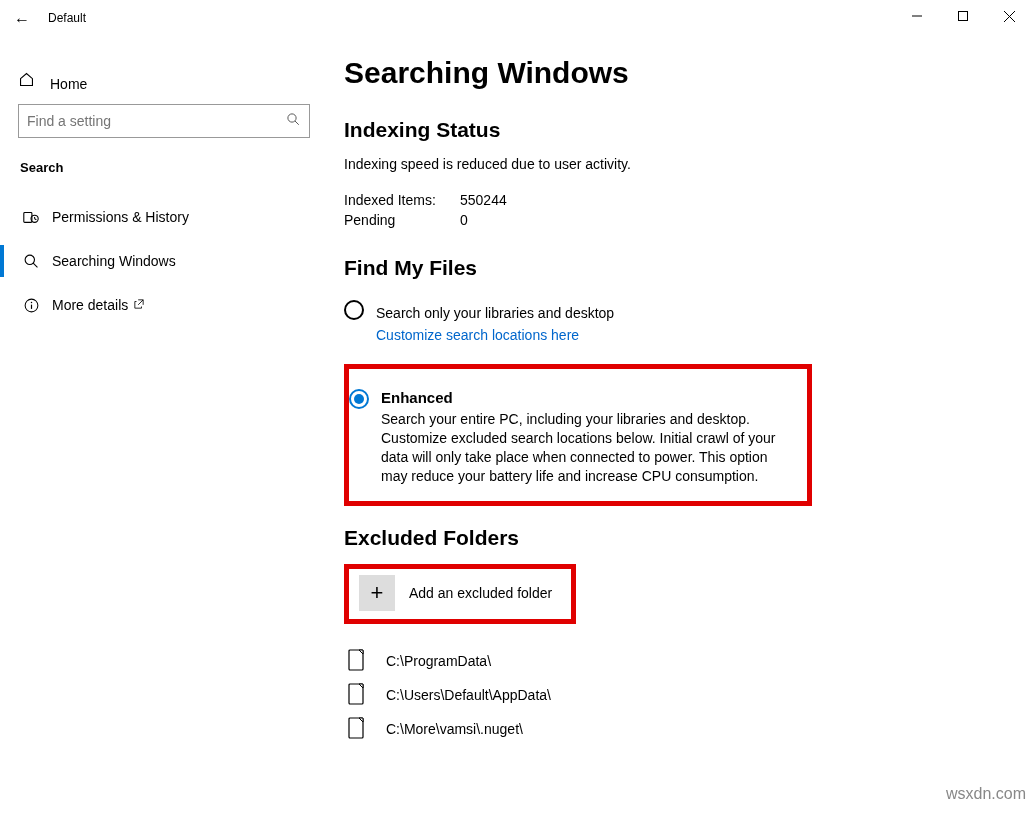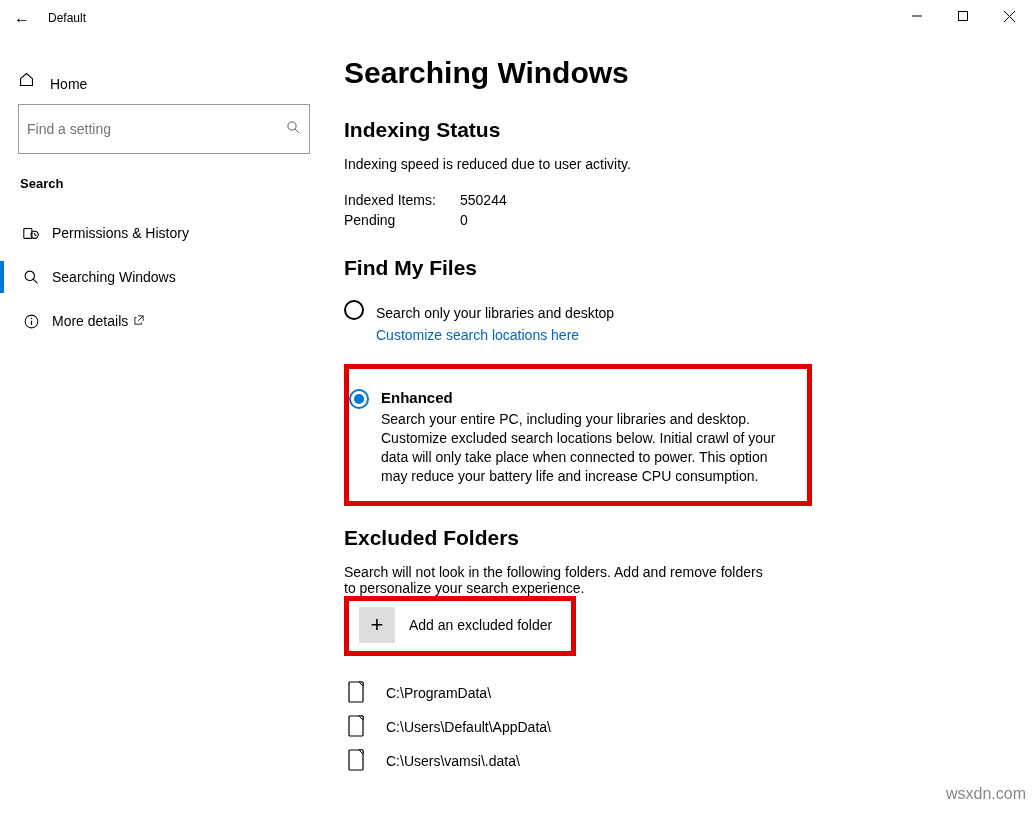--- a/index.html
+++ b/index.html
@@ -7,21 +7,21 @@
   .titlebar { height: 36px; display: flex; align-items: center; }
   .titlebar .back { width: 44px; text-align: center; font-size: 16px; cursor: pointer; }
   .titlebar .title { font-size: 12px; padding-left: 4px; }
   .win-controls { position: absolute; right: 0; top: 0; display: flex; }
   .win-btn { width: 46px; height: 32px; display: flex; align-items: center; justify-content: center; font-size: 11px; cursor: pointer; }
   .container { display: flex; height: calc(100% - 36px); }
   .sidebar { width: 320px; padding: 16px 0 0 18px; }
   .home-row { display: flex; align-items: flex-end; height: 40px; margin-bottom: 12px; cursor: pointer; }
   .home-row .icon { width: 22px; font-size: 16px; }
   .home-row .label { font-size: 14px; margin-left: 10px; }
-  .search-box { width: 292px; height: 50px; border: 1px solid #999; display: flex; align-items: center; padding: 0 8px; margin-bottom: 22px; }
+  .search-box { width: 292px; height: 34px; border: 1px solid #999; display: flex; align-items: center; padding: 0 8px; margin-bottom: 22px; }
   .search-box input { flex: 1; border: none; outline: none; font-size: 14px; background: transparent; }
   .search-box .mag { font-size: 14px; color: #555; }
   .cat-header { font-size: 13px; font-weight: 600; margin: 0 0 20px 2px; }
   .nav-item { display: flex; align-items: center; height: 44px; cursor: pointer; position: relative; padding-left: 2px; }
   .nav-item.active::before { content: ""; position: absolute; left: -18px; top: 6px; bottom: 6px; width: 4px; background: #0078d4; }
   .nav-item .icon { width: 22px; font-size: 16px; display: inline-flex; justify-content: center; }
   .nav-item .label { font-size: 14px; margin-left: 10px; display: flex; align-items: center; gap: 6px; }
   .ext-icon { font-size: 10px; }
   .main { flex: 1; padding: 20px 30px 0 24px; overflow: hidden; }
   h1 { font-size: 30px; font-weight: 600; margin-bottom: 28px; }
@@ -168,21 +168,20 @@
             <div class="radio-inner"></div>
           </div>
         <div class="radio-text">
           <div class="t">Enhanced</div>
           <div class="d">Search your entire PC, including your libraries and desktop. Customize excluded search locations below. Initial crawl of your data will only take place when connected to power. This option may reduce your battery life and increase CPU consumption.</div>
         </div>
       </div>
     </div>
 
     <h2>Excluded Folders</h2>
-    <div class="excl-desc">Search will not look in the following folders. Add and remove folders to personalize your search experience.</div>
 
     <div class="hl-box2">
       <div class="add-row">
         <div class="plus-tile">+</div>
         <div class="add-label">Add an excluded folder</div>
       </div>
     </div>
 
     <div class="folder-row">
       <span class="folder-icon">
@@ -202,18 +201,18 @@
       </span>
       <span class="folder-path">C:\Users\Default\AppData\</span>
     </div>
     <div class="folder-row">
       <span class="folder-icon">
         <svg width="18" height="22" viewBox="0 0 18 22">
             <rect x="1" y="1" width="14" height="20" rx="1" fill="none" stroke="#000" stroke-width="1.2"></rect>
             <path d="M11 1 L15 5 V1 Z" fill="#fff" stroke="#000" stroke-width="1"></path>
           </svg>
       </span>
-      <span class="folder-path">C:\Users\vamsi\.data\</span>
+      <span class="folder-path">C:\More\vamsi\.nuget\</span>
     </div>
   </div>
 </div>
 
 <div class="watermark">wsxdn.com</div>
 
 </body></html>

